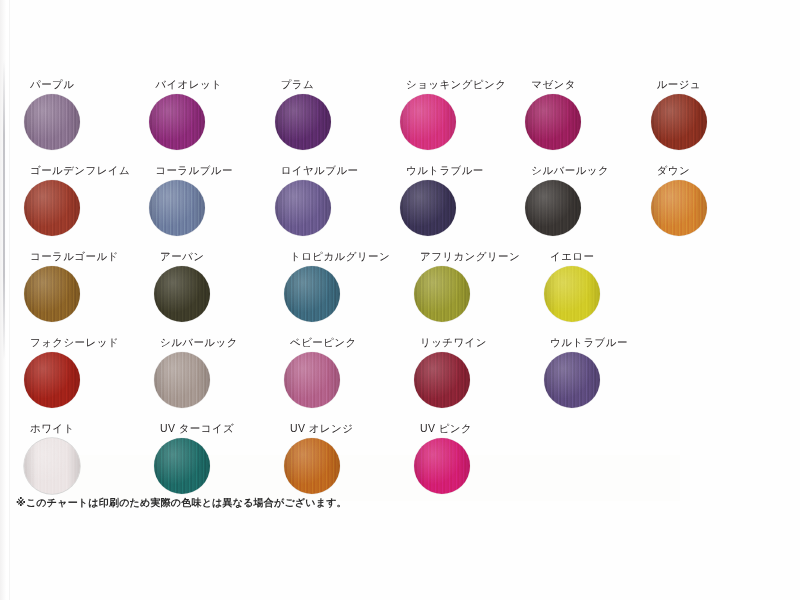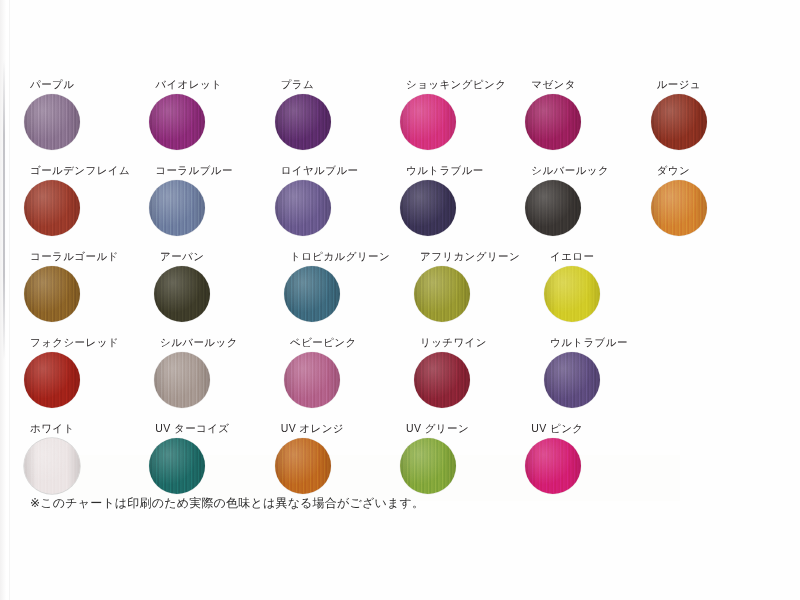--- a/index.html
+++ b/index.html
@@ -123,27 +123,28 @@
       radial-gradient(ellipse at 34% 30%, rgba(255,255,255,.22) 0%, rgba(255,255,255,0) 55%),
       linear-gradient(to right, rgba(0,0,0,.12) 0%, rgba(0,0,0,0) 22%, rgba(0,0,0,0) 78%, rgba(0,0,0,.12) 100%);
   }
   .swatch-disc.pale {
     box-shadow: 0 0 0 .7px rgba(0,0,0,.16);
   }
 
   
   #footnote {
     position: absolute;
-    left: 30px;
+    left: 16px;
     top: 496px;
-    font-size: 12px;
+    font-size: 10px;
     line-height: 14px;
     color: #2b2b2b;
     letter-spacing: .2px;
     white-space: nowrap;
+    font-weight: bold;
   }
 </style>
 </head>
 <body>
 
 <div id="chart-page">
 
   <div id="scan-edge">
     <div id="scan-edge-mark"></div>
   </div>
@@ -304,26 +305,20 @@
             <div class="swatch-disc" style="background-color: rgb(30, 107, 103);"></div>
           </div>
         </div>
         <div class="swatch-cell">
           <div class="swatch-label">UV オレンジ</div>
           <div class="swatch-disc-wrap">
             <div class="swatch-disc" style="background-color: rgb(192, 106, 31);"></div>
           </div>
         </div>
         <div class="swatch-cell">
-          <div class="swatch-label">UV グリーン</div>
-          <div class="swatch-disc-wrap">
-            <div class="swatch-disc" style="background-color: rgb(133, 168, 59);"></div>
-          </div>
-        </div>
-        <div class="swatch-cell">
           <div class="swatch-label">UV ピンク</div>
           <div class="swatch-disc-wrap">
             <div class="swatch-disc" style="background-color: rgb(212, 30, 115);"></div>
           </div>
         </div>
         <div class="swatch-cell empty"></div>
       </div>
     </div>
 
   <div id="footnote">※このチャートは印刷のため実際の色味とは異なる場合がございます。</div>

